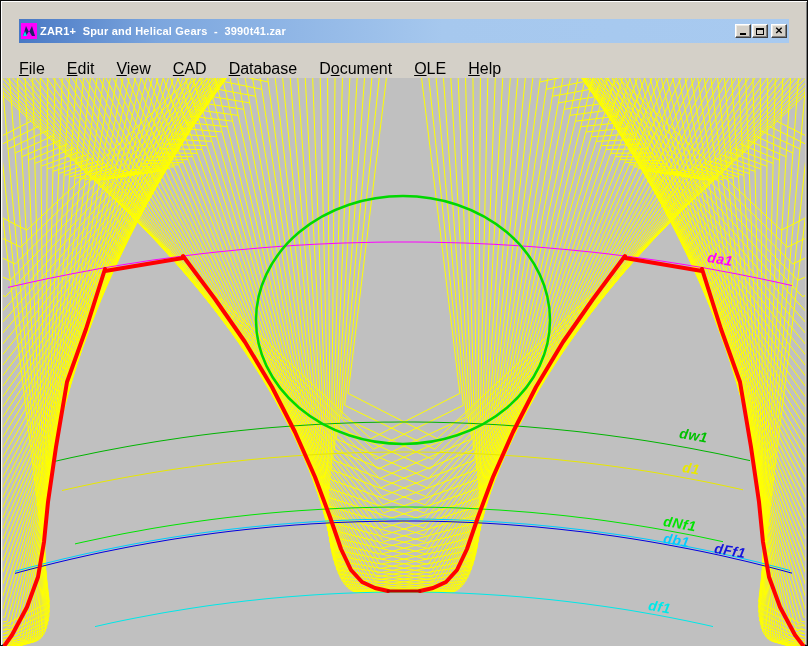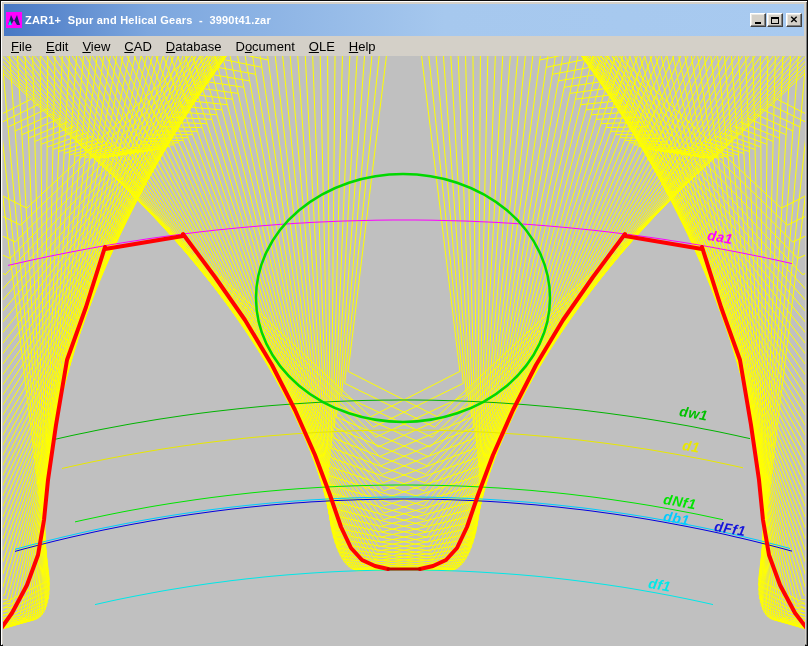--- a/index.html
+++ b/index.html
@@ -7,21 +7,21 @@
   .window{
     width:808px;height:646px;
     background:#d4d0c8;
     border:1px solid #0a0a0a;
     padding:2px;
     font-family:"Liberation Sans",sans-serif;
     position:relative;
     box-shadow:inset 1px 1px 0 #ffffff, inset -1px -1px 0 #808080;
   }
   .titlebar{
-    height:32px;margin:1px;
+    height:24px;margin:16px;
     background:linear-gradient(90deg,#4878c4 0%,#7ca6de 18%,#a6c8ee 55%,#a8caf0 100%);
     display:flex;align-items:center;
     padding:0 2px;
   }
   .app-icon{width:16px;height:16px;margin-right:3px;flex:0 0 auto;}
   .title-text{
     flex:1;color:#fff;font-size:11px;font-weight:bold;
     white-space:pre;overflow:hidden;letter-spacing:.2px;
   }
   .win-btns{display:flex;align-items:center;flex:0 0 auto;}
@@ -34,21 +34,21 @@
   }
   .wbtn.close{margin-left:3px;}
   .glyph-min{width:6px;height:2px;background:#000;margin-top:6px;}
   .glyph-max{width:8px;height:7px;border:1px solid #000;border-top-width:2px;}
   .glyph-close{font-size:10px;font-weight:bold;color:#000;line-height:10px;}
   .menubar{
     height:19px;display:flex;align-items:center;
     padding-left:1px;background:#d4d0c8;
   }
   .menu-item{
-    font-size:13px;color:#000;padding:2px 7px;white-space:pre;
+    font-size:16px;color:#000;padding:2px 7px;white-space:pre;margin-left:8px;
   }
   .menu-item .u{text-decoration:underline;}
   .canvas{
     position:relative;width:802px;height:602px;
     background:#c0c0c0;overflow:hidden;
   }
   .canvas svg{position:absolute;left:0;top:0;display:block;}
   .arc-label{
     position:absolute;
     font:bold italic 14px "Liberation Sans",sans-serif;

